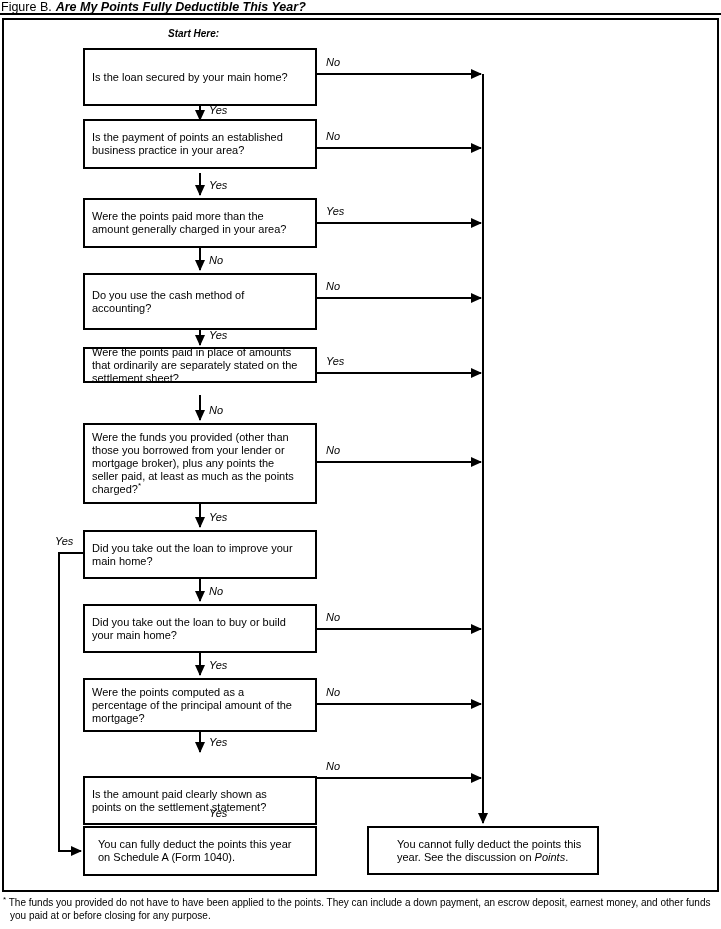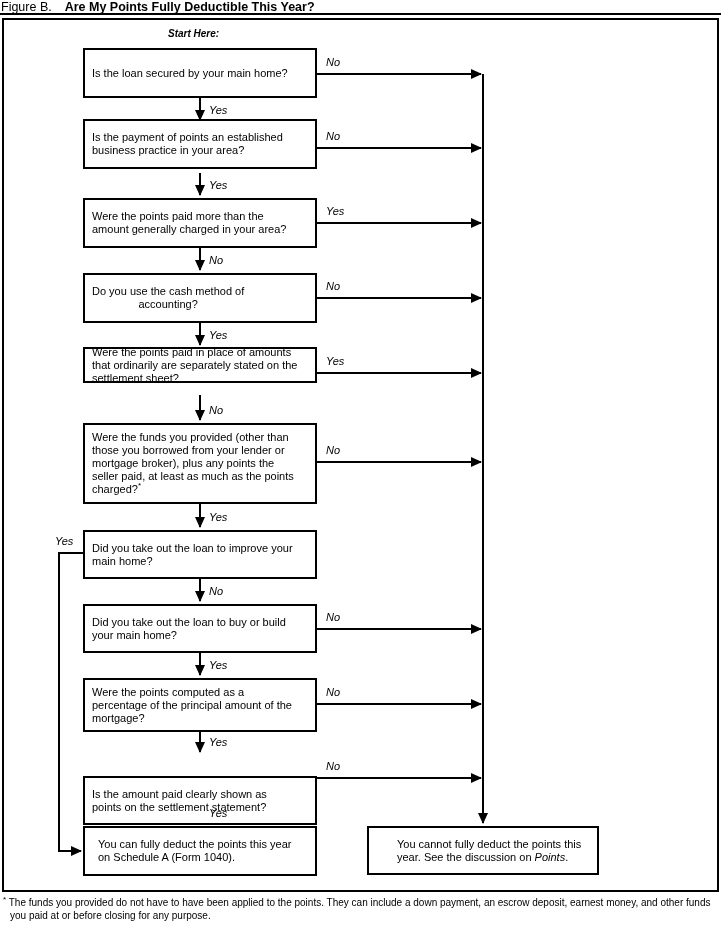--- a/index.html
+++ b/index.html
@@ -3,21 +3,21 @@
 <meta charset="utf-8">
 <style>
   html,body { margin:0; padding:0; background:#ffffff; }
   .canvas {
     position:relative; width:721px; height:929px; overflow:hidden;
     background:#ffffff; color:#000;
     font-family:"Liberation Sans", sans-serif;
   }
   .figure-title { position:absolute; left:1px; top:0px; font-size:12.5px; white-space:nowrap; }
   .fig-label { font-weight:normal; }
-  .fig-name { font-weight:bold; margin-left:13px; }
+  .fig-name { font-weight:bold; margin-left:4px;font-style:italic; }
   .title-rule { position:absolute; left:0; top:13px; width:721px; height:0; border-top:2px solid #000; }
   .outer-border { position:absolute; left:2px; top:18px; width:717px; height:874px;
     border:2px solid #000; box-sizing:border-box; }
   .start-here { position:absolute; left:168px; top:28px; font-size:10px; font-style:italic; font-weight:bold; }
   .q-box {
     position:absolute; left:83px; width:234px; box-sizing:border-box;
     border:2px solid #000; background:#fff;
     display:flex; align-items:center;
     padding:2px 4px 2px 7px; font-size:11px; line-height:13px;
   }
@@ -72,32 +72,32 @@
       <path d="M200 504 V527" marker-end="url(#arr)"></path>
       <path d="M200 579 V601" marker-end="url(#arr)"></path>
       <path d="M200 653 V675" marker-end="url(#arr)"></path>
       <path d="M200 732 V752" marker-end="url(#arr)"></path>
       <path d="M200 804 V823" marker-end="url(#arr)"></path>
 
       <path d="M83 553 H59 V851 H81" marker-end="url(#arr)"></path>
     </g>
   </svg>
 
-  <div class="q-box" style="top:48px; height:50px;text-align:center;">
+  <div class="q-box" style="top:48px; height:58px;text-align:center;">
     <span class="q-text">Is the loan secured by your main home?</span>
   </div>
   <div class="q-box" style="top:119px; height:50px;">
     <span class="q-text">Is the payment of points an established
 business practice in your area?</span>
   </div>
   <div class="q-box" style="top:198px; height:50px;">
     <span class="q-text">Were the points paid more than the
 amount generally charged in your area?</span>
   </div>
-  <div class="q-box" style="top:273px; height:50px;text-align:center;">
+  <div class="q-box" style="top:273px; height:57px;">
     <span class="q-text">Do you use the cash method of
 accounting?</span>
   </div>
   <div class="q-box" style="top:347px; height:36px;">
     <span class="q-text">Were the points paid in place of amounts
 that ordinarily are separately stated on the
 settlement sheet?</span>
   </div>
   <div class="q-box" style="top:423px; height:81px;">
     <span class="q-text"><span>Were the funds you provided (other than

